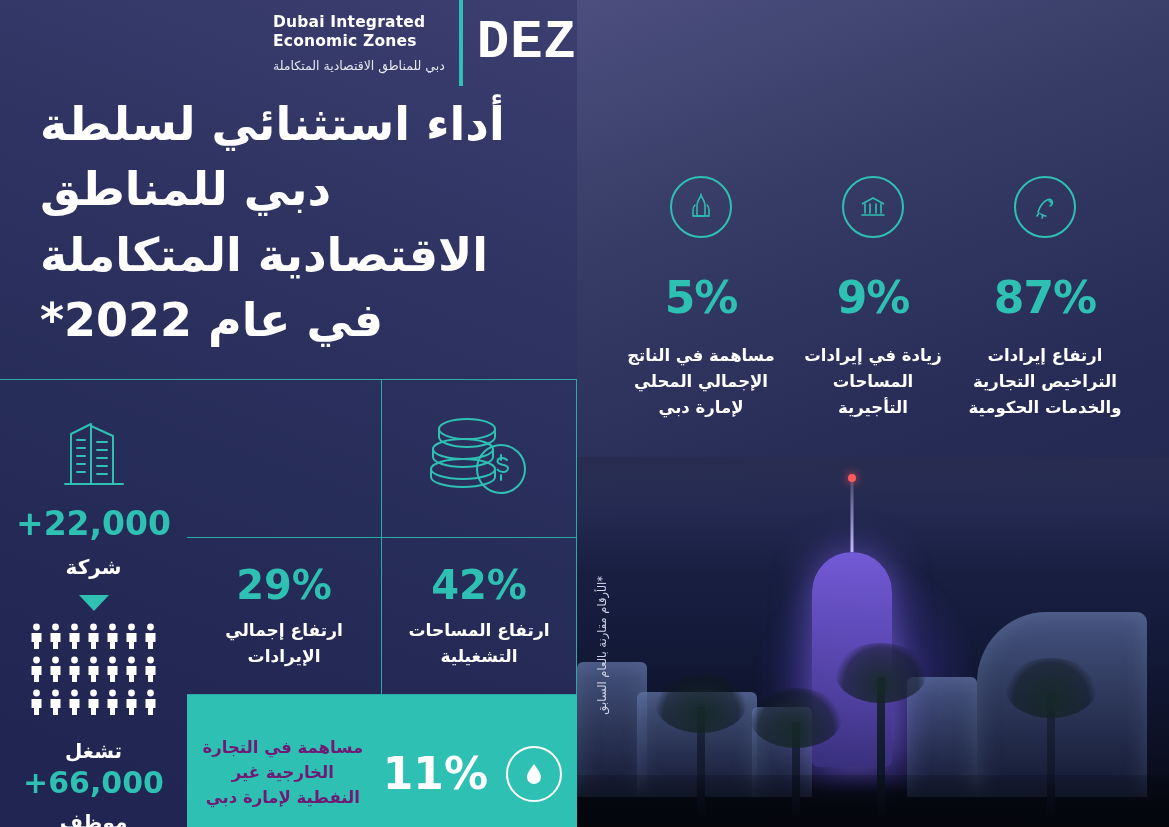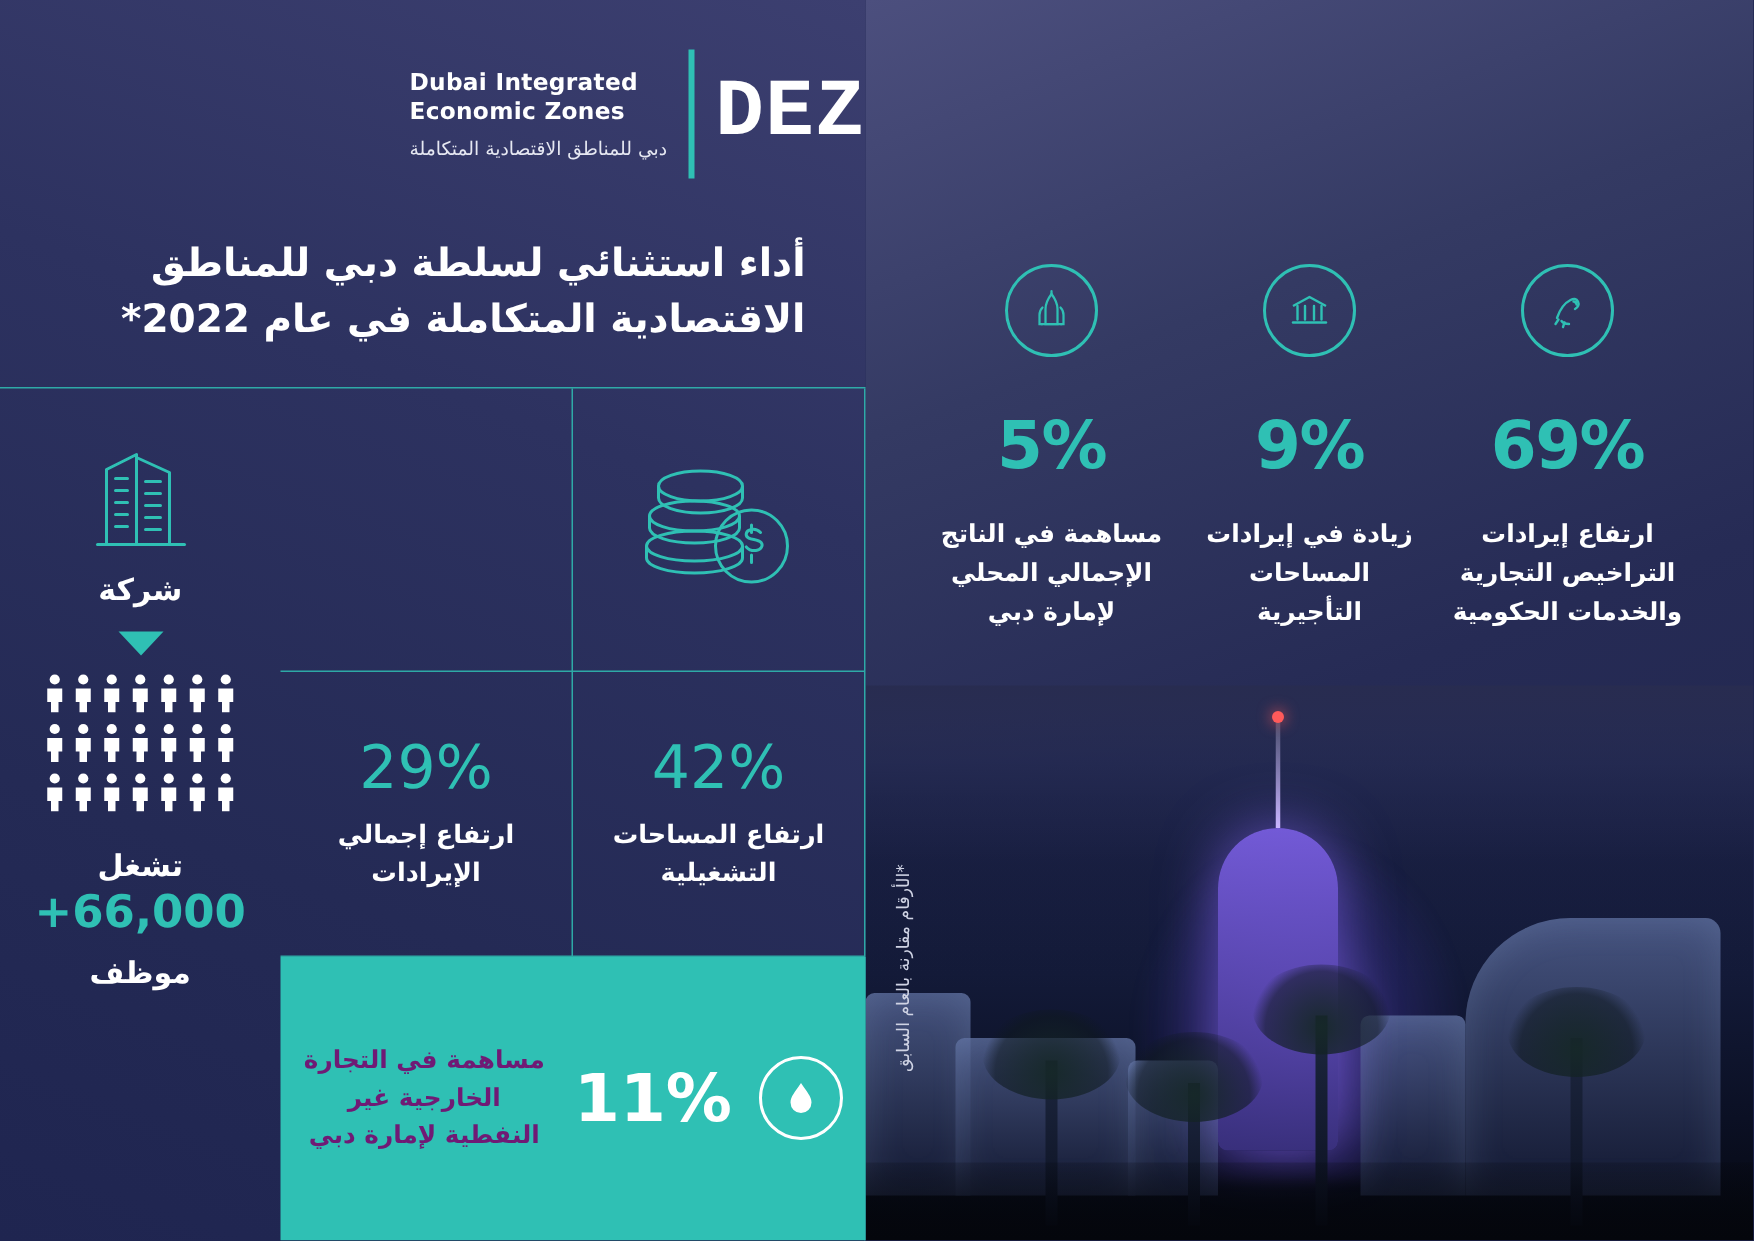--- a/index.html
+++ b/index.html
@@ -128,42 +128,42 @@
     width: 4px; height: 86px; background:#2fc0b4; margin: 0 4px;
   }
   .logo .sub {
     color:#ffffff; line-height:1.25;
   }
   .logo .sub .en { font-size: 15.5px; font-weight:700; letter-spacing:.2px; }
   .logo .sub .ar { font-size: 12.5px; margin-top: 6px; color:#e6e8f2;}
 
   .headline {
     padding: 6px 40px 0 40px;
-    text-align: right;
+    text-align: left;
     color:#ffffff;
-    font-size: 26px; font-weight: 800; line-height: 1.42;
+    font-size: 46px; font-weight: 800; line-height: 1.42;
     letter-spacing: -0.3px;
   }
 
   .grid {
     margin-top: 26px;
     flex: 1;
     display: grid;
     grid-template-columns: 1fr 1fr 187px;
     grid-template-rows: 1fr 1fr 1fr;
     border-top: 1px solid rgba(47,192,180,0.85);
   }
   .cell {
     border-right: 1px solid rgba(47,192,180,0.85);
     border-bottom: 1px solid rgba(47,192,180,0.85);
     display:flex; flex-direction:column; align-items:center; justify-content:center;
     text-align:center; padding: 10px;
     color:#ffffff;
   }
-  .big-pct { font-size: 40px; font-weight: 400; color:#2fc0b4; direction:ltr; }
+  .big-pct { font-size: 40px; font-weight: 700; color:#2fc0b4; direction:ltr; }
   .cell-label { font-size: 17px; font-weight: 700; line-height:1.5; margin-top: 10px;}
   .coins-cell { padding: 0; }
 
   
   .tallcol {
     grid-column: 3; grid-row: 1 / span 3;
     border-right: none;
     border-bottom: none;
     display:flex; flex-direction:column; align-items:center; justify-content:flex-start;
     padding: 24px 8px 18px 8px;
@@ -225,21 +225,21 @@
         <div class="stat">
           <div class="icon-circle">
             <svg width="34" height="34" viewBox="0 0 34 34" fill="none" stroke="#2fc0b4" stroke-width="1.6">
               <path d="M10 22c2-6 5-10 9-12 2-1 4-1 5 1 1 2 0 4-2 5" stroke-linecap="round"></path>
               <path d="M21 11c1.2 0 2 .8 2 2" stroke-linecap="round"></path>
               <circle cx="22.5" cy="11.5" r="1" fill="#2fc0b4" stroke="none"></circle>
               <path d="M13 24c1 1.5 3 2 5 2" stroke-linecap="round"></path>
               <path d="M11 23l-2 3M15 25l-1 3" stroke-linecap="round"></path>
             </svg>
           </div>
-          <div class="pct">69%</div>
+          <div class="pct">87%</div>
           <div class="caption">ارتفاع إيرادات التراخيص التجارية والخدمات الحكومية</div>
         </div>
 
         <div class="stat">
           <div class="icon-circle">
             <svg width="32" height="32" viewBox="0 0 32 32" fill="none" stroke="#2fc0b4" stroke-width="1.6">
               <path d="M5 13l11-6 11 6" stroke-linejoin="round"></path>
               <path d="M8 13v9M13 13v9M19 13v9M24 13v9" stroke-linecap="round"></path>
               <path d="M5 24h22" stroke-linecap="round"></path>
             </svg>
@@ -326,20 +326,21 @@
       <div class="tallcol">
         <div>
           <svg width="78" height="86" viewBox="0 0 78 86" fill="none" stroke="#2fc0b4" stroke-width="2">
             <path d="M16 80V30l20-10v60" stroke-linejoin="round"></path>
             <path d="M36 80V22l22 10v48" stroke-linejoin="round"></path>
             <path d="M22 36h8M22 44h8M22 52h8M22 60h8M22 68h8" stroke-linecap="round"></path>
             <path d="M42 38h10M42 46h10M42 54h10M42 62h10M42 70h10" stroke-linecap="round"></path>
             <path d="M10 80h58" stroke-linecap="round"></path>
           </svg>
         </div>
+        <div class="num">+22,000</div>
         <div class="word">شركة</div>
         <div class="arrow-down"></div>
         <div class="people">
           <svg class="person" viewBox="0 0 14 26" fill="#ffffff">
               <circle cx="7" cy="4" r="3.4"></circle>
               <path d="M2 10h10v9H9.5v7h-5v-7H2z"></path>
             </svg>
           <svg class="person" viewBox="0 0 14 26" fill="#ffffff">
               <circle cx="7" cy="4" r="3.4"></circle>
               <path d="M2 10h10v9H9.5v7h-5v-7H2z"></path>

